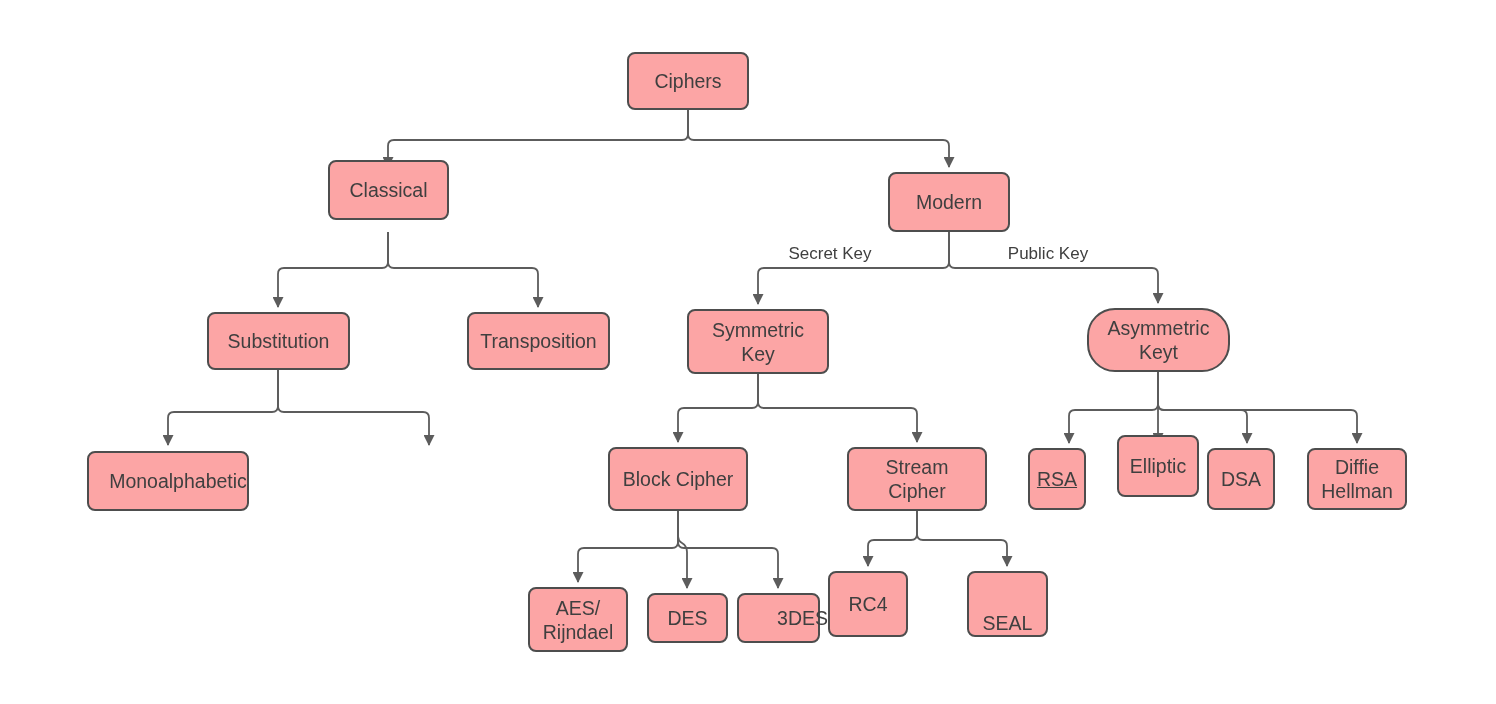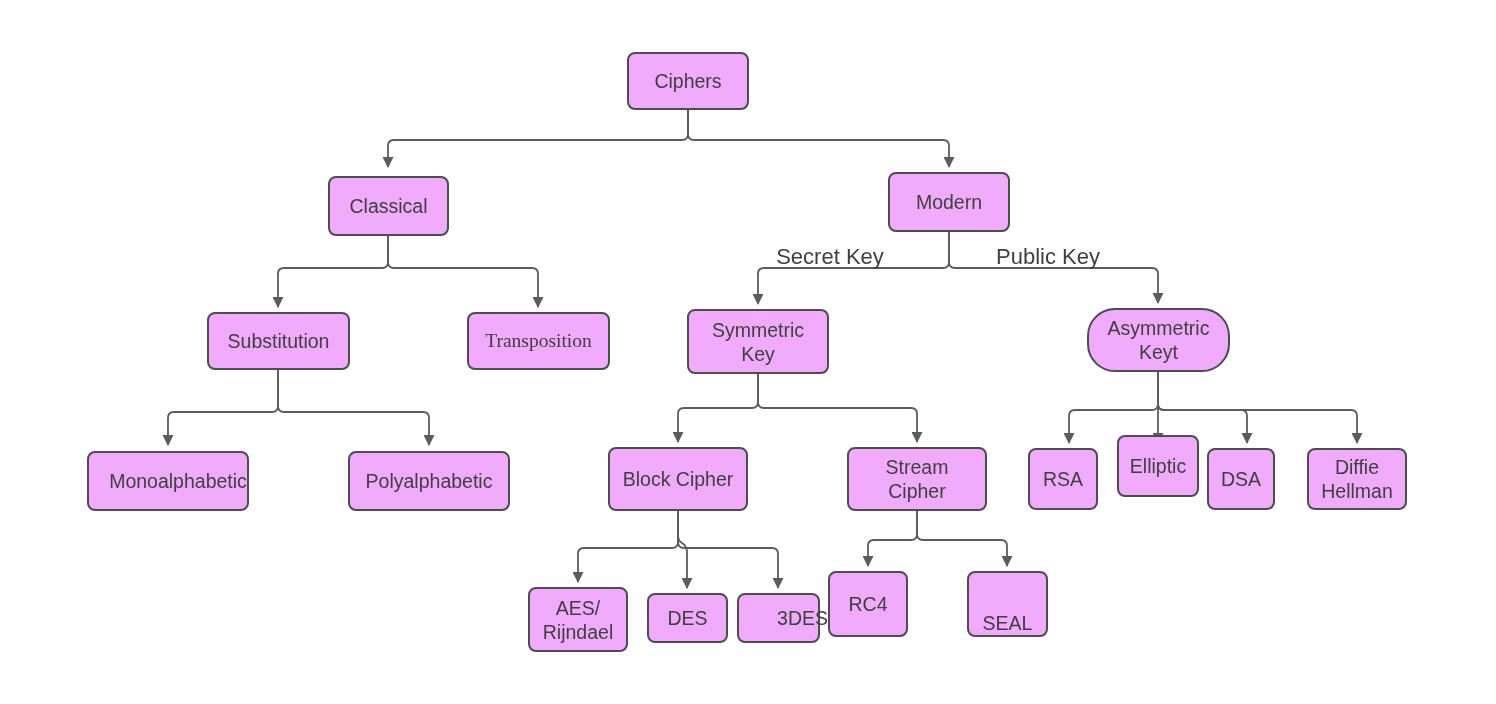--- a/index.html
+++ b/index.html
@@ -24,38 +24,38 @@
     pointer-events: none;
   }
   svg.edges path.edge {
     fill: none;
     stroke: #5c5c5c;
     stroke-width: 1.8;
   }
   .node {
     position: absolute;
     box-sizing: border-box;
-    background: #f0abfc;
+    background: #fca5a5;
     border: 2.5px solid #4d4d4d;
     border-radius: 8px;
     display: flex;
     align-items: center;
     justify-content: center;
     text-align: center;
     color: #3f3f3f;
     font-size: 19.5px;
     line-height: 24px;
   }
   .node .line {
     display: block;
   }
   .edge-label {
     position: absolute;
     color: #3f3f3f;
-    font-size: 22px;
+    font-size: 17px;
     text-align: center;
     white-space: nowrap;
   }
 </style>
 </head>
 <body>
 
 <div class="canvas">
 
   <svg class="edges" viewBox="0 0 1496 704">
@@ -85,42 +85,42 @@
     <path class="edge" marker-end="url(#arrow)" d="M1158,372 L1158,404 Q1158,410 1164,410 L1351,410 Q1357,410 1357,416 L1357,443"></path>
   </svg>
 
   <div class="node" style="left:627px; top:52px; width:122px; height:58px;">
     <div class="lbl">
       <span class="line">Ciphers</span>
         <span class="line"></span>
     </div>
   </div>
 
-  <div class="node" style="left:328px; top:176px; width:121px; height:60px;">
+  <div class="node" style="left:328px; top:160px; width:121px; height:60px;">
     <div class="lbl">
       <span class="line">Classical</span>
         <span class="line"></span>
     </div>
   </div>
 
   <div class="node" style="left:888px; top:172px; width:122px; height:60px;">
     <div class="lbl">
       <span class="line">Modern</span>
         <span class="line"></span>
     </div>
   </div>
 
   <div class="node" style="left:207px; top:312px; width:143px; height:58px;">
     <div class="lbl">
       <span class="line">Substitution</span>
         <span class="line"></span>
     </div>
   </div>
 
-  <div class="node" style="left:467px; top:312px; width:143px; height:58px;font-family:Liberation Serif, serif;">
+  <div class="node" style="left:467px; top:312px; width:143px; height:58px;">
     <div class="lbl">
       <span class="line">Transposition</span>
         <span class="line"></span>
     </div>
   </div>
 
   <div class="node" style="left:687px; top:309px; width:142px; height:65px;">
     <div class="lbl">
       <span class="line">Symmetric</span>
         <span class="line">Key</span>
@@ -134,26 +134,20 @@
     </div>
   </div>
 
   <div class="node" style="left:87px; top:451px; width:162px; height:60px;padding-left:20px;">
     <div class="lbl">
       <span class="line">Monoalphabetic</span>
         <span class="line"></span>
     </div>
   </div>
 
-  <div class="node" style="left:348px; top:451px; width:162px; height:60px;">
-    <div class="lbl">
-      <span class="line">Polyalphabetic</span>
-        <span class="line"></span>
-    </div>
-  </div>
 
   <div class="node" style="left:608px; top:447px; width:140px; height:64px;">
     <div class="lbl">
       <span class="line">Block Cipher</span>
         <span class="line"></span>
     </div>
   </div>
 
   <div class="node" style="left:847px; top:447px; width:140px; height:64px;">
     <div class="lbl">
@@ -190,21 +184,21 @@
     </div>
   </div>
 
   <div class="node" style="left:967px; top:571px; width:81px; height:66px;align-items:flex-end;">
     <div class="lbl">
       <span class="line">SEAL</span>
         <span class="line"></span>
     </div>
   </div>
 
-  <div class="node" style="left:1028px; top:448px; width:70px; height:62px;">
+  <div class="node" style="left:1028px; top:448px; width:58px; height:62px;text-decoration:underline;">
     <div class="lbl">
       <span class="line">RSA</span>
         <span class="line"></span>
     </div>
   </div>
 
   <div class="node" style="left:1117px; top:435px; width:82px; height:62px;">
     <div class="lbl">
       <span class="line">Elliptic</span>
         <span class="line"></span>

